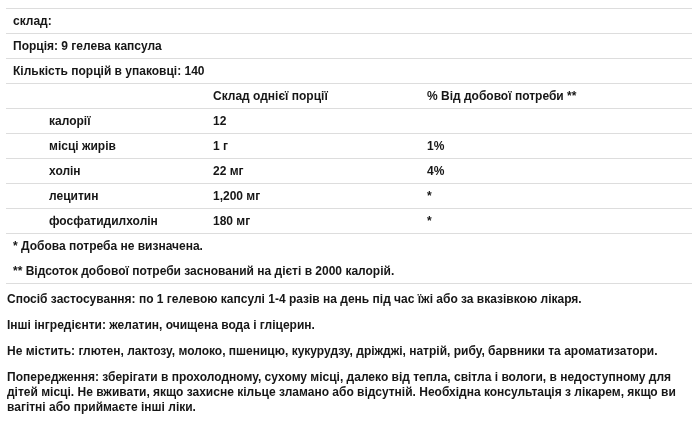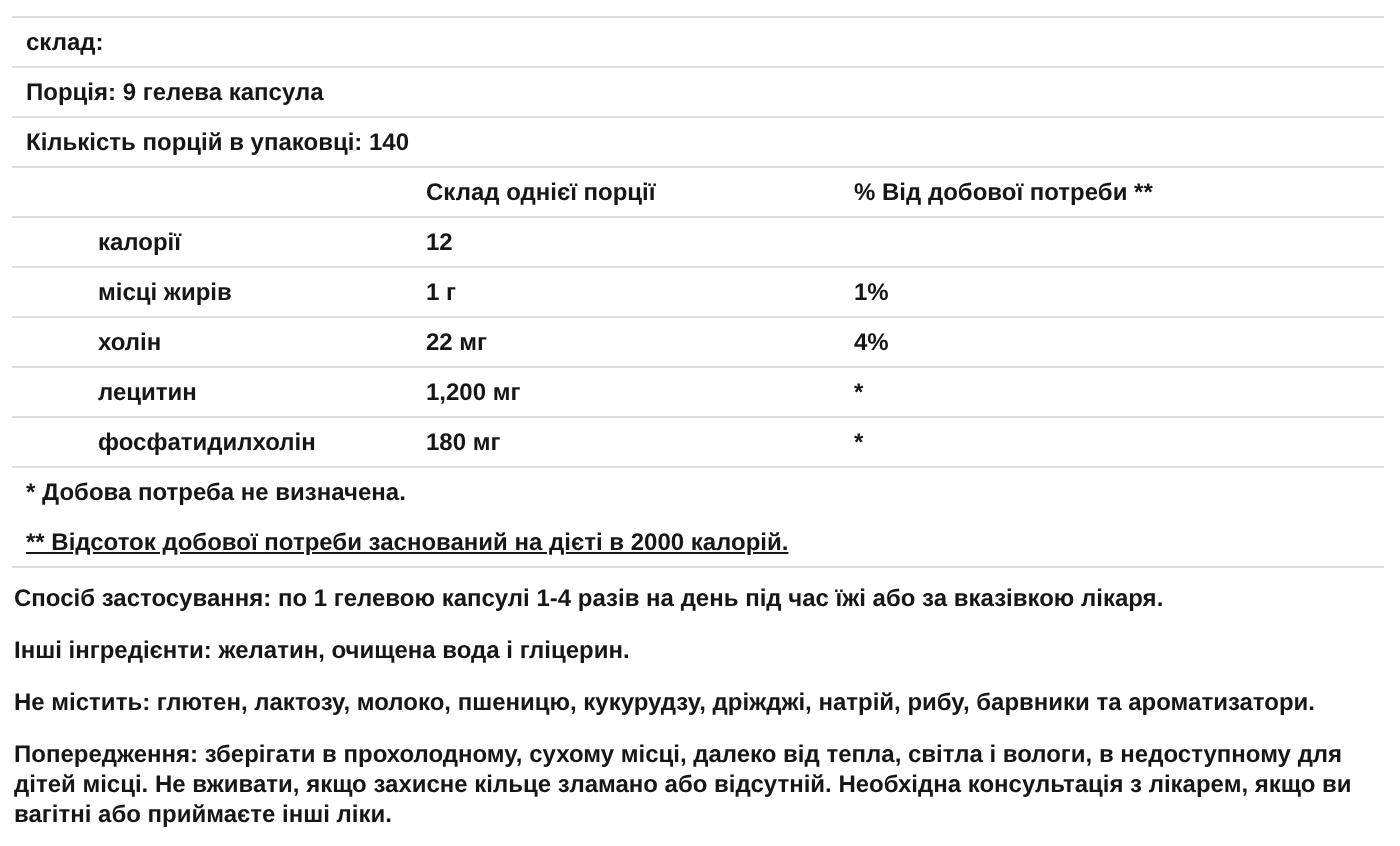--- a/index.html
+++ b/index.html
@@ -101,21 +101,21 @@
     <span class="cell c2">1,200 мг</span>
     <span class="cell c3">*</span>
   </div>
   <div class="row">
     <span class="cell c1">фосфатидилхолін</span>
     <span class="cell c2">180 мг</span>
     <span class="cell c3">*</span>
   </div>
   <div class="row footnotes">
     <span class="footnote-line" style="top:0;">* Добова потреба не визначена.</span>
-    <span class="footnote-line" style="top:25px;text-decoration:underline;">** Відсоток добової потреби заснований на дієті в 2000 калорій.</span>
+    <span class="footnote-line" style="top:25px;">** Відсоток добової потреби заснований на дієті в 2000 калорій.</span>
   </div>
 </div>
 
 <div class="paras">
   <p class="para">Спосіб застосування: по 1 гелевою капсулі 1-4 разів на день під час їжі або за вказівкою лікаря.</p>
   <p class="para">Інші інгредієнти: желатин, очищена вода і гліцерин.</p>
   <p class="para">Не містить: глютен, лактозу, молоко, пшеницю, кукурудзу, дріжджі, натрій, рибу, барвники та ароматизатори.</p>
   <p class="para">Попередження: зберігати в прохолодному, сухому місці, далеко від тепла, світла і вологи, в недоступному для дітей місці. Не вживати, якщо захисне кільце зламано або відсутній. Необхідна консультація з лікарем, якщо ви вагітні або приймаєте інші ліки.</p>
 </div>
 

